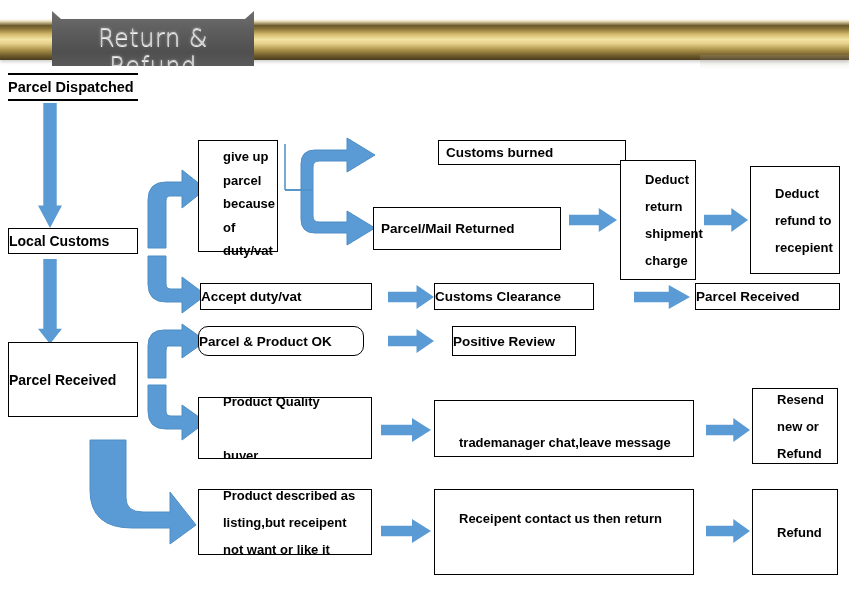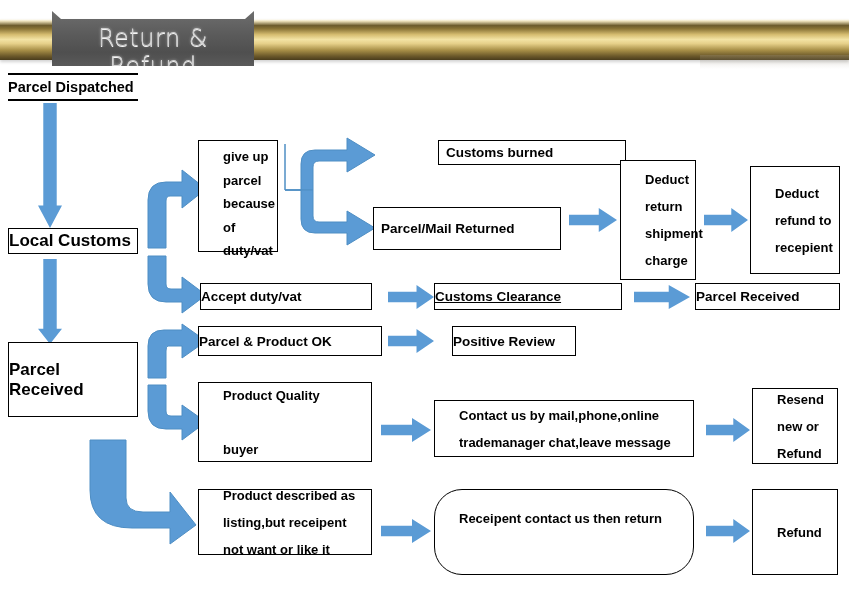--- a/index.html
+++ b/index.html
@@ -27,21 +27,21 @@
     font-family:"DejaVu Sans", sans-serif;font-weight:300;}
 
   
   .box{position:absolute;border:1.5px solid #000;background:#fff;
     font-weight:bold;color:#000;box-sizing:border-box;
     display:flex;align-items:center;}
   .box .t{width:100%;}
   .ctr .t{text-align:left;}
   .lft{padding-left:7px;}
   .lft .t{text-align:left;}
-  .f14{font-size:17px;}
+  .f14{font-size:14px;}
   .f13{font-size:13px;padding-left:24px;}
   .f135{font-size:13.5px;}
   .lh27 .t{line-height:27px;}
   .lh23 .t{line-height:23.5px;}
 
   
   #hdr-dispatched{position:absolute;left:8px;top:73px;width:130px;height:24px;
     border-top:2px solid #000;border-bottom:2px solid #000;
     font-size:14.5px;font-weight:bold;line-height:24px;color:#000;}
   
@@ -156,53 +156,53 @@
     <span>recepient</span>
   </span>
 </div>
 
 <div class="box ctr f135" style="left:200px;top:283px;width:172px;height:27px;">
   <span class="t">Accept duty/vat</span>
 </div>
 
 <div class="ar" style="left:388px;top:285px;width:46px;height:24px;"></div>
 
-<div class="box ctr f135" style="left:434px;top:283px;width:188px;height:27px;text-decoration:underline;">
+<div class="box ctr f135" style="left:434px;top:283px;width:160px;height:27px;">
   <span class="t">Customs Clearance</span>
 </div>
 
 <div class="ar" style="left:634px;top:285px;width:56px;height:24px;"></div>
 
 <div class="box ctr f135" style="left:695px;top:283px;width:145px;height:27px;">
   <span class="t">Parcel Received</span>
 </div>
 
-<div class="box ctr f135" style="left:198px;top:326px;width:184px;height:30px;">
+<div class="box ctr f135" style="left:198px;top:326px;width:166px;height:30px;border-radius:10px;">
   <span class="t">Parcel &amp; Product OK</span>
 </div>
 
 <div class="ar" style="left:388px;top:329px;width:46px;height:24px;"></div>
 
 <div class="box ctr f135" style="left:452px;top:326px;width:124px;height:30px;">
   <span class="t">Positive Review</span>
 </div>
 
-<div class="box ctr f13 lh27" style="left:198px;top:382px;width:174px;height:80px;justify-content:center;overflow:hidden;">
+<div class="box ctr f13 lh27" style="left:198px;top:397px;width:174px;height:62px;justify-content:center;overflow:hidden;">
   <span class="t">
     <span>Product Quality</span><br>
     <br>
     <span>buyer</span>
   </span>
 </div>
 
 <div class="ar" style="left:381px;top:418px;width:50px;height:24px;"></div>
 
 <div class="box lft f13 lh27" style="left:434px;top:400px;width:260px;height:57px;justify-content:center;">
   <span class="t">
-    <span>Contact us by mail,phone,online</span><br>
+    <br>
     <span>trademanager chat,leave message</span>
   </span>
 </div>
 
 <div class="ar" style="left:706px;top:418px;width:44px;height:24px;"></div>
 
 <div class="box lft f13 lh27" style="left:752px;top:388px;width:86px;height:76px;justify-content:center;">
   <span class="t">
     <span>Resend</span><br>
     <span>new or</span><br>
@@ -213,21 +213,21 @@
 <div class="box lft f13 lh27" style="left:198px;top:489px;width:174px;height:66px;justify-content:center;">
   <span class="t">
     <span>Product described as</span><br>
     <span>listing,but receipent</span><br>
     <span>not want or like it</span>
   </span>
 </div>
 
 <div class="ar" style="left:381px;top:519px;width:50px;height:24px;"></div>
 
-<div class="box lft f13 lh27" style="left:434px;top:489px;width:260px;height:86px;justify-content:center;border-radius:28px;">
+<div class="box lft f13 lh27" style="left:434px;top:489px;width:260px;height:86px;justify-content:center;">
   <span class="t">
     <span>Receipent contact us then return</span><br>
     <br>
   </span>
 </div>
 
 <div class="ar" style="left:706px;top:519px;width:44px;height:24px;"></div>
 
 <div class="box ctr f13" style="left:752px;top:489px;width:86px;height:86px;justify-content:center;">
   <span class="t">Refund</span>

